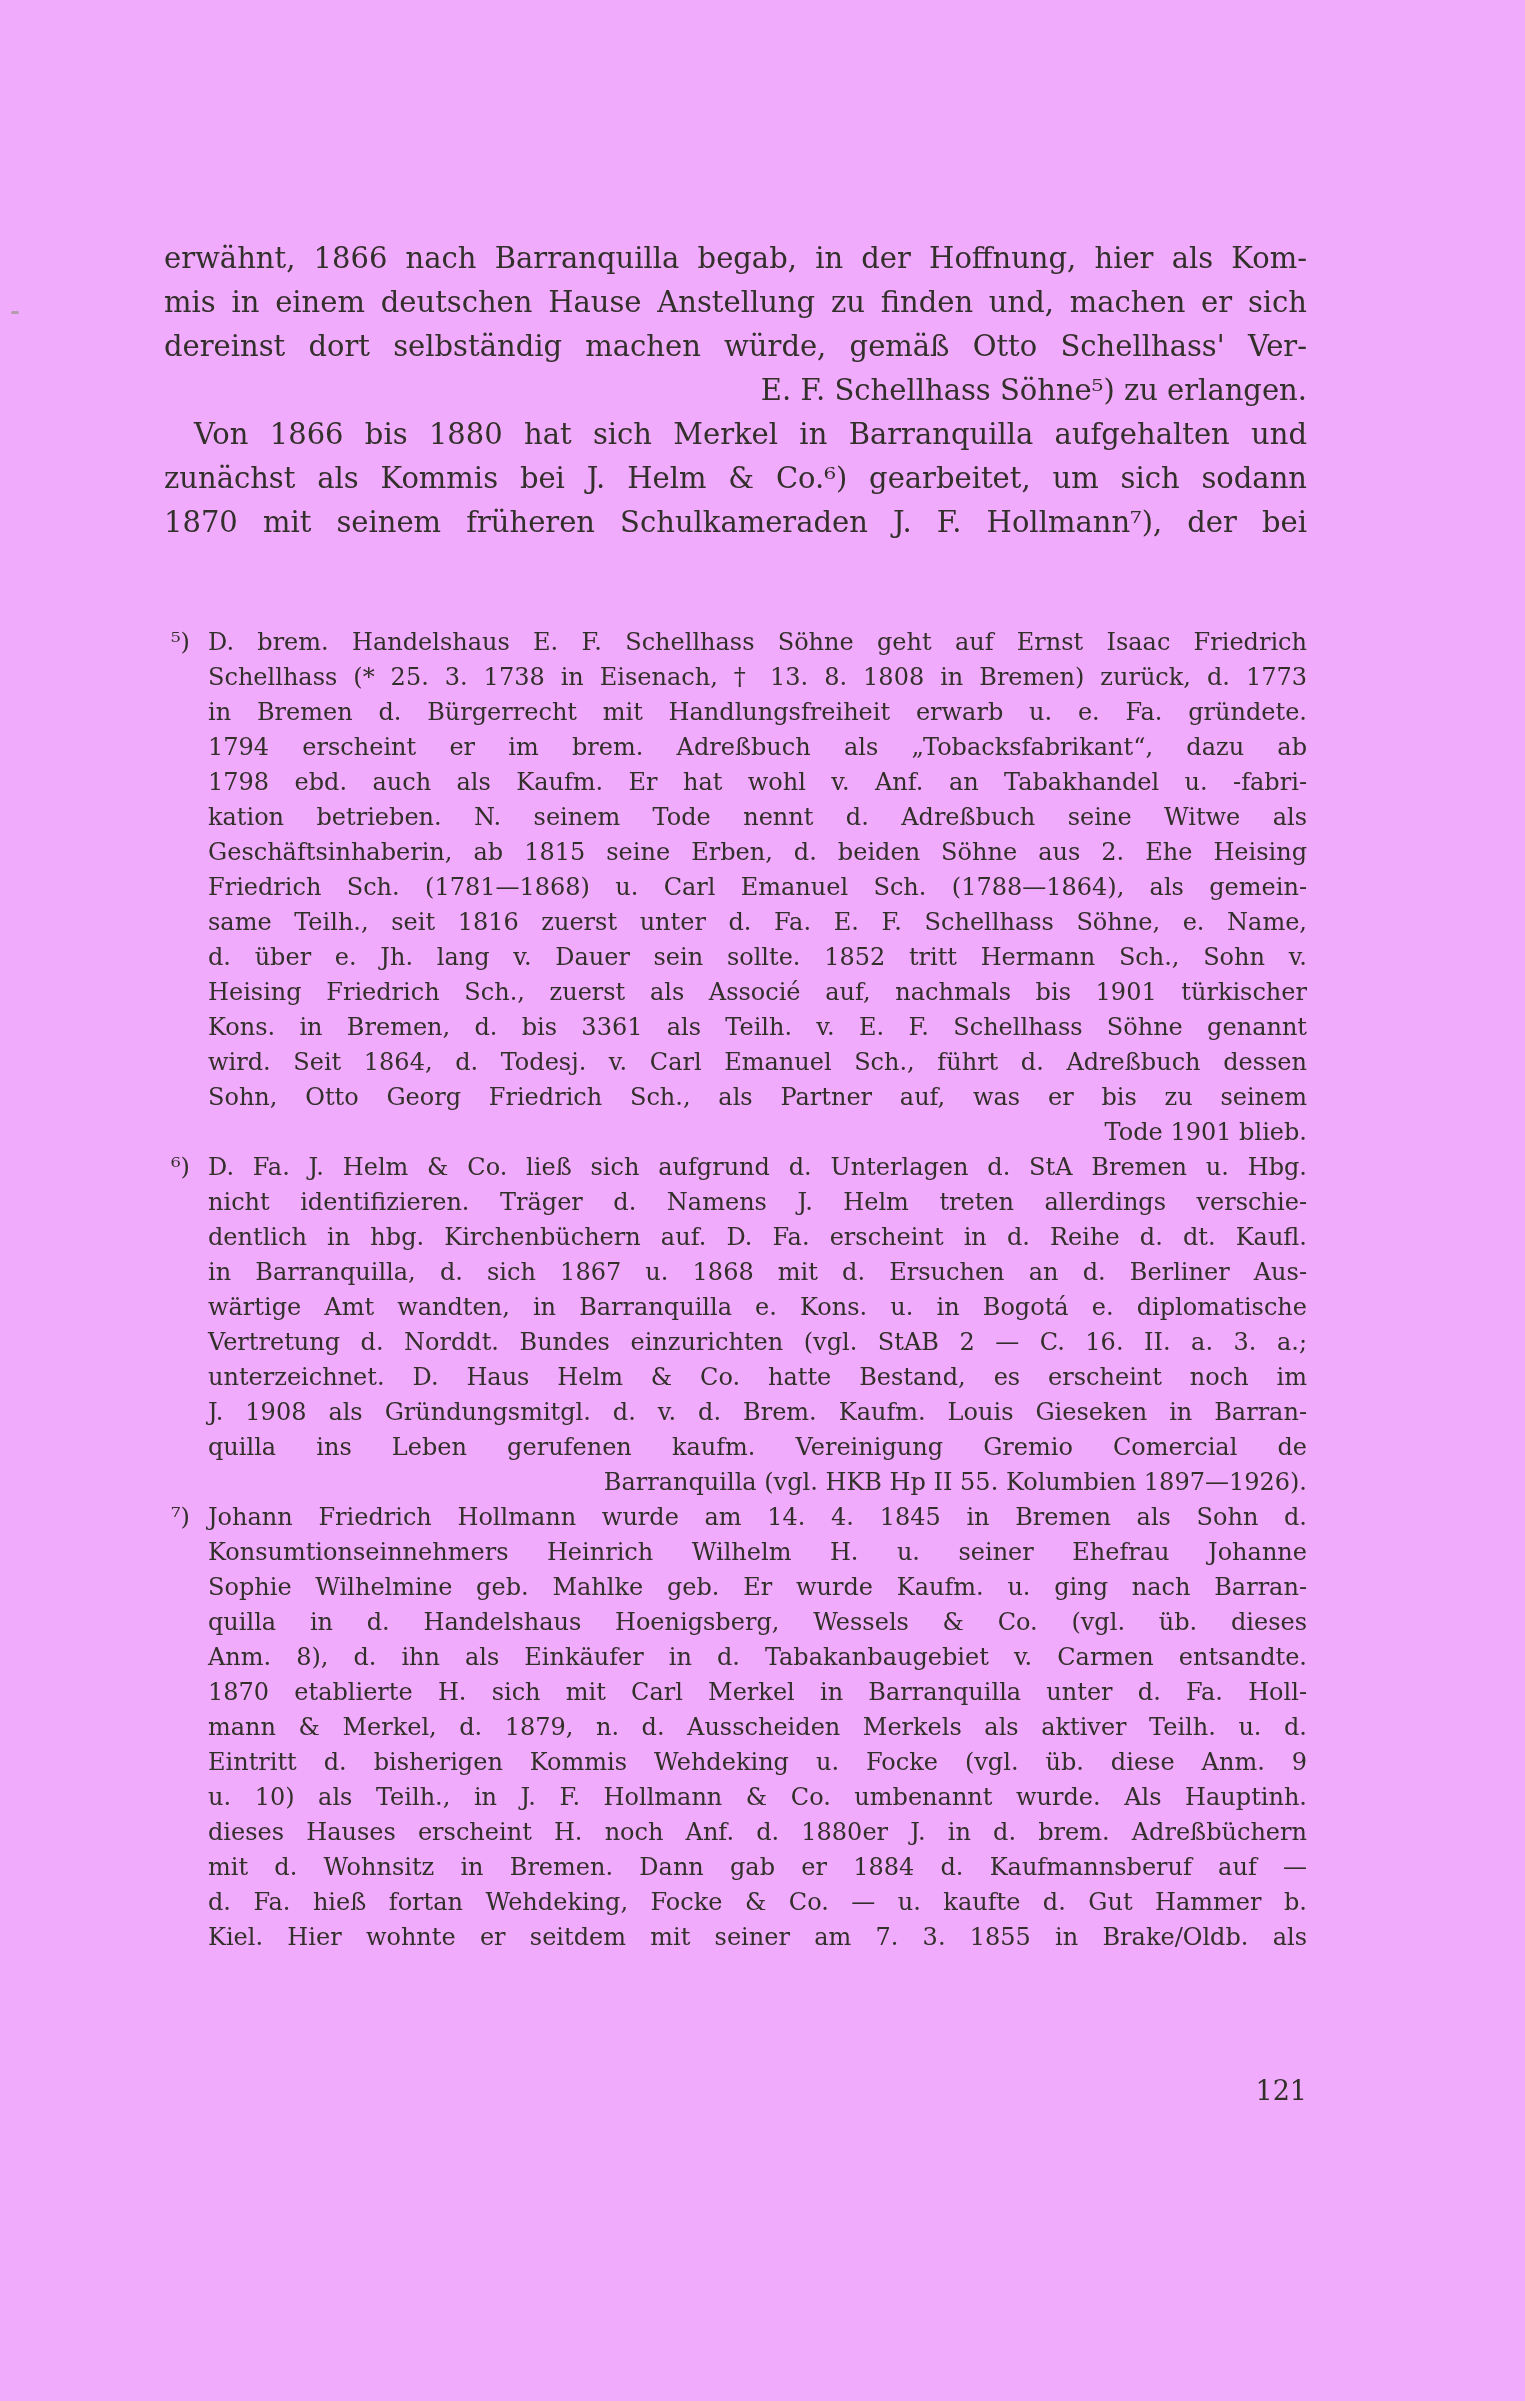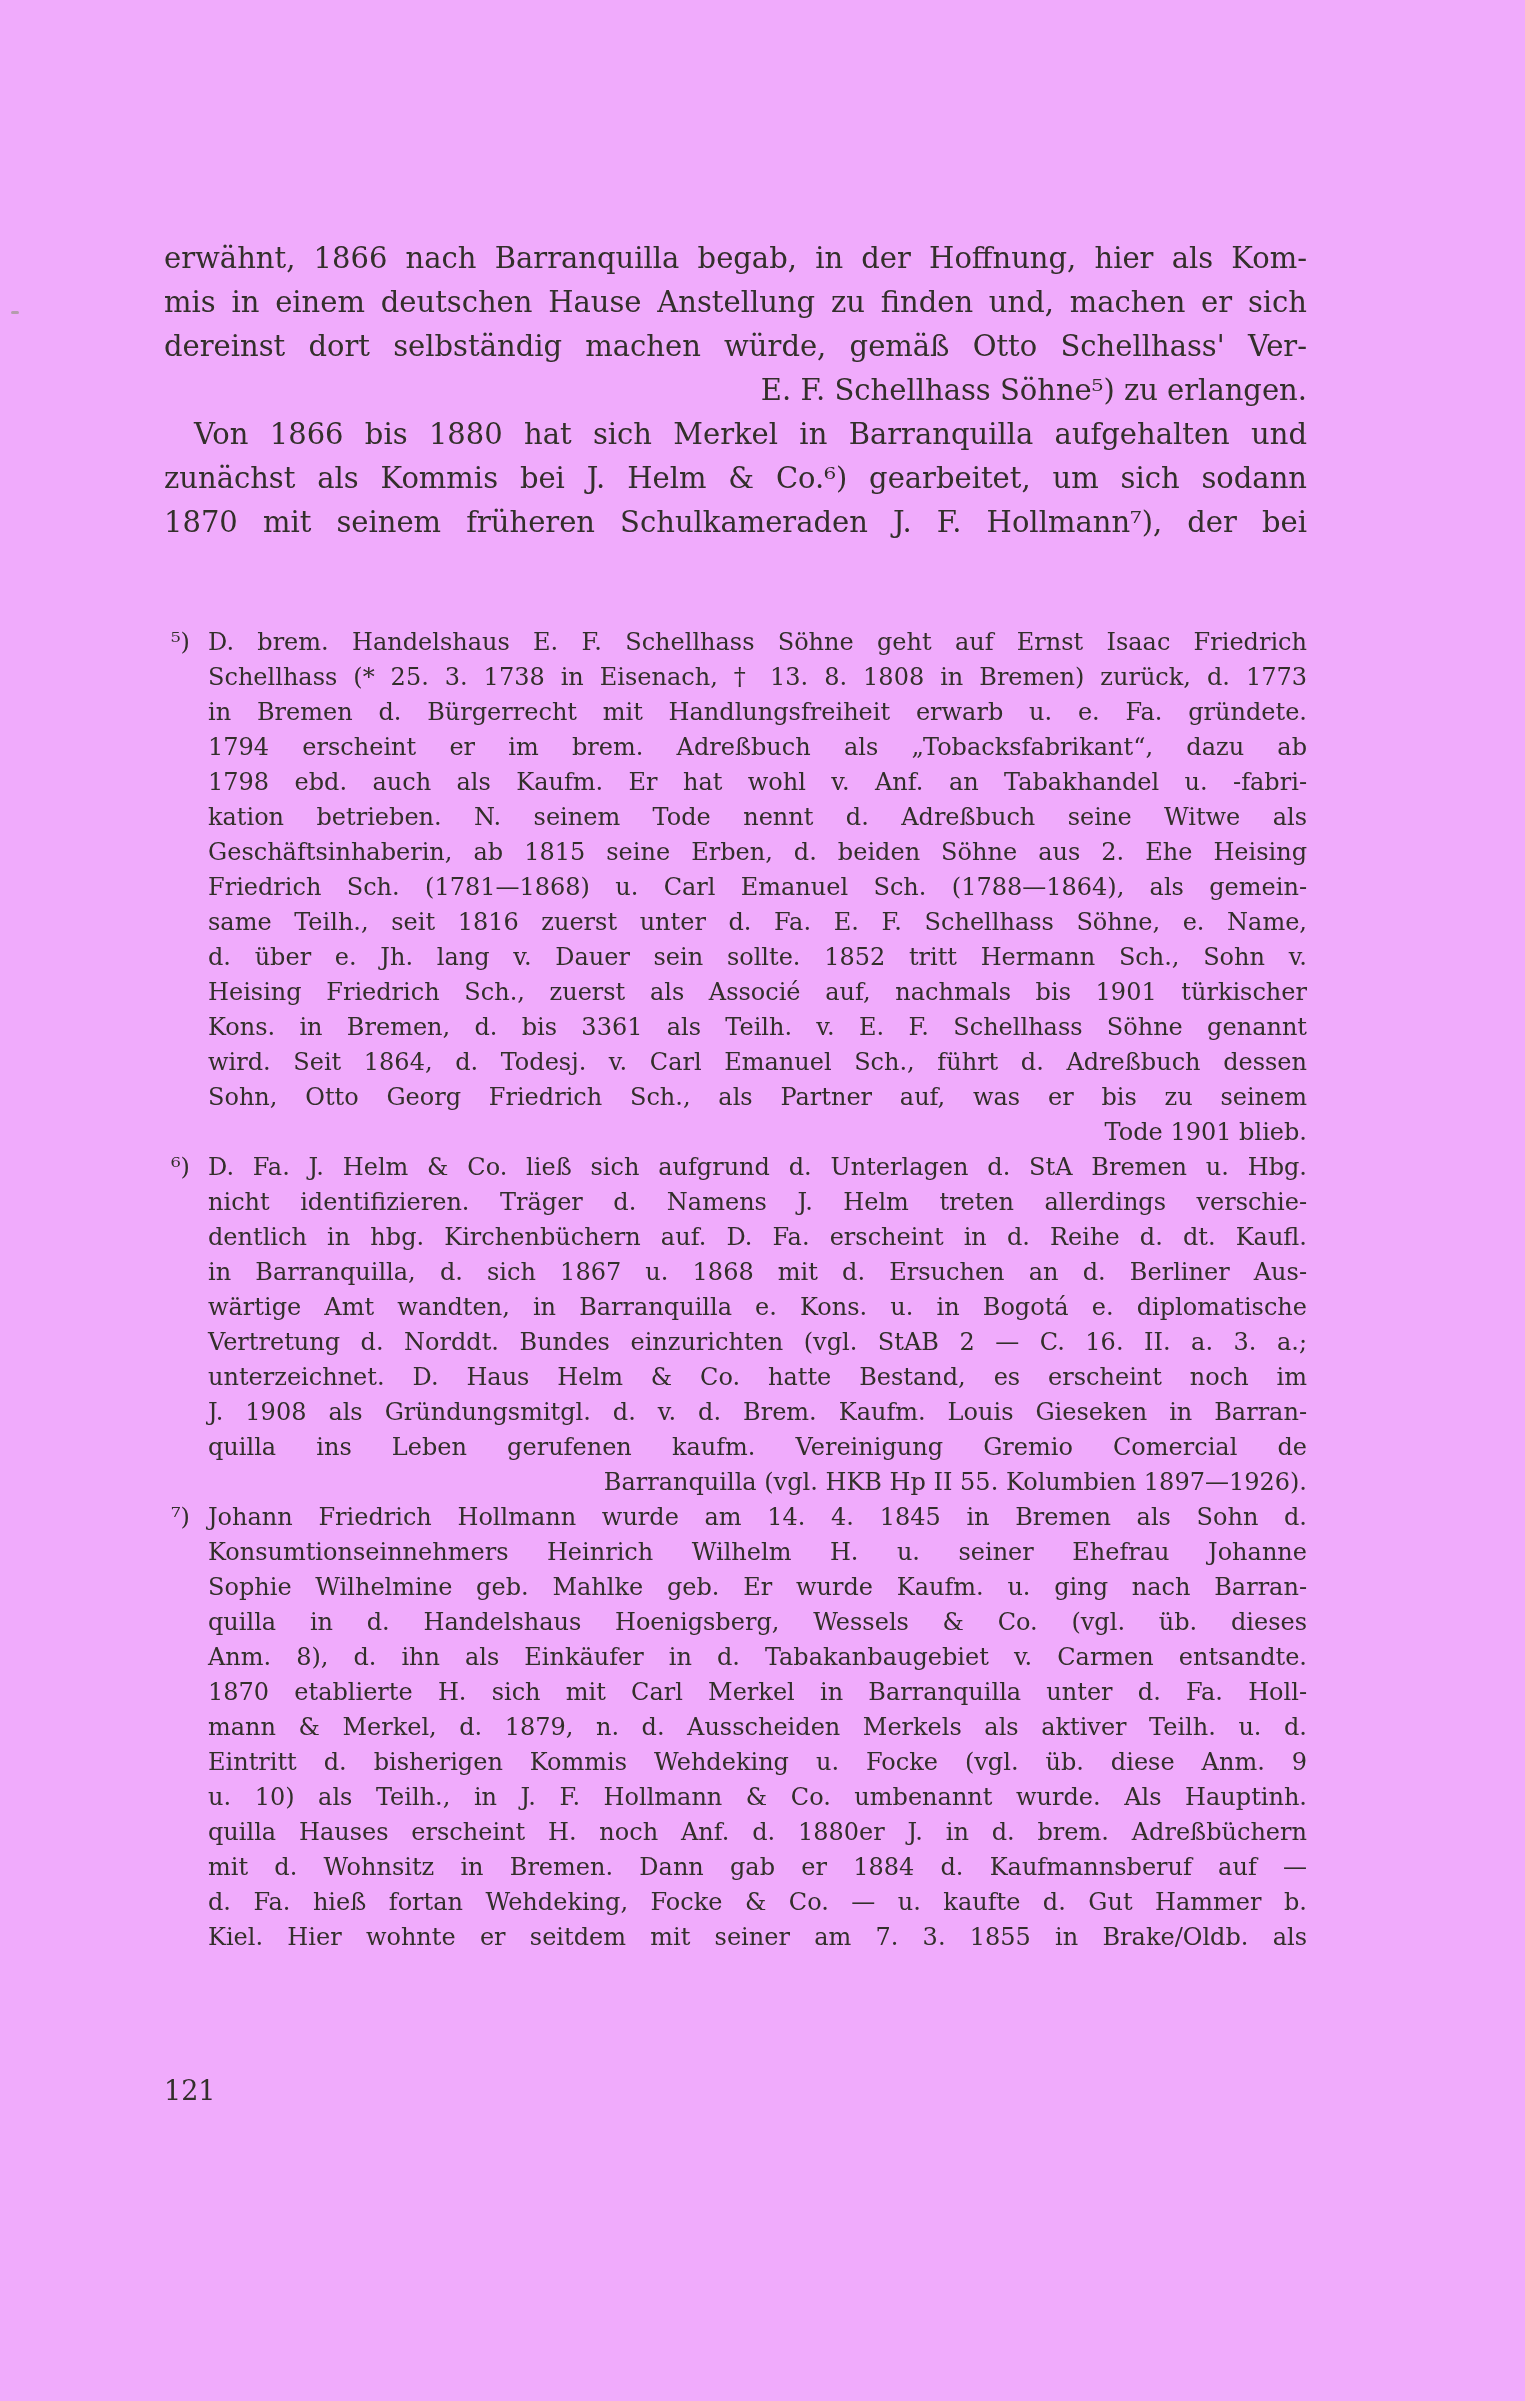--- a/index.html
+++ b/index.html
@@ -29,20 +29,21 @@
     font-size: 24px;
     line-height: 35px;
   }
   .footnote { position: relative; }
   .fn-marker { position: absolute; left: -37px; top: 0; }
   .page-number {
     position: absolute;
     left: 164px;
     top: 2075px;
     width: 1143px;
+    text-align: right;
     font-size: 27px;
   }
   .speck {
     position: absolute;
     left: 10.6px;
     top: 311px;
     width: 8.8px;
     height: 2.6px;
     background: #9b958c;
     border-radius: 1.8px;
@@ -106,21 +107,21 @@
           <span class="fn-marker">⁷)</span>
           <div class="line just">Johann Friedrich Hollmann wurde am 14. 4. 1845 in Bremen als Sohn d.</div>
           <div class="line just">Konsumtionseinnehmers Heinrich Wilhelm H. u. seiner Ehefrau Johanne</div>
           <div class="line just">Sophie Wilhelmine geb. Mahlke geb. Er wurde Kaufm. u. ging nach Barran-</div>
           <div class="line just">quilla in d. Handelshaus Hoenigsberg, Wessels &amp; Co. (vgl. üb. dieses</div>
           <div class="line just">Anm. 8), d. ihn als Einkäufer in d. Tabakanbaugebiet v. Carmen entsandte.</div>
           <div class="line just">1870 etablierte H. sich mit Carl Merkel in Barranquilla unter d. Fa. Holl-</div>
           <div class="line just">mann &amp; Merkel, d. 1879, n. d. Ausscheiden Merkels als aktiver Teilh. u. d.</div>
           <div class="line just">Eintritt d. bisherigen Kommis Wehdeking u. Focke (vgl. üb. diese Anm. 9</div>
           <div class="line just">u. 10) als Teilh., in J. F. Hollmann &amp; Co. umbenannt wurde. Als Hauptinh.</div>
-          <div class="line just">quilla Hauses erscheint H. noch Anf. d. 1880er J. in d. brem. Adreßbüchern</div>
+          <div class="line just">dieses Hauses erscheint H. noch Anf. d. 1880er J. in d. brem. Adreßbüchern</div>
           <div class="line just">mit d. Wohnsitz in Bremen. Dann gab er 1884 d. Kaufmannsberuf auf —</div>
           <div class="line just">d. Fa. hieß fortan Wehdeking, Focke &amp; Co. — u. kaufte d. Gut Hammer b.</div>
           <div class="line just">Kiel. Hier wohnte er seitdem mit seiner am 7. 3. 1855 in Brake/Oldb. als</div>
         </div>
       </div>
   </div>
 
   <div class="page-number">121</div>
 </div>
 

